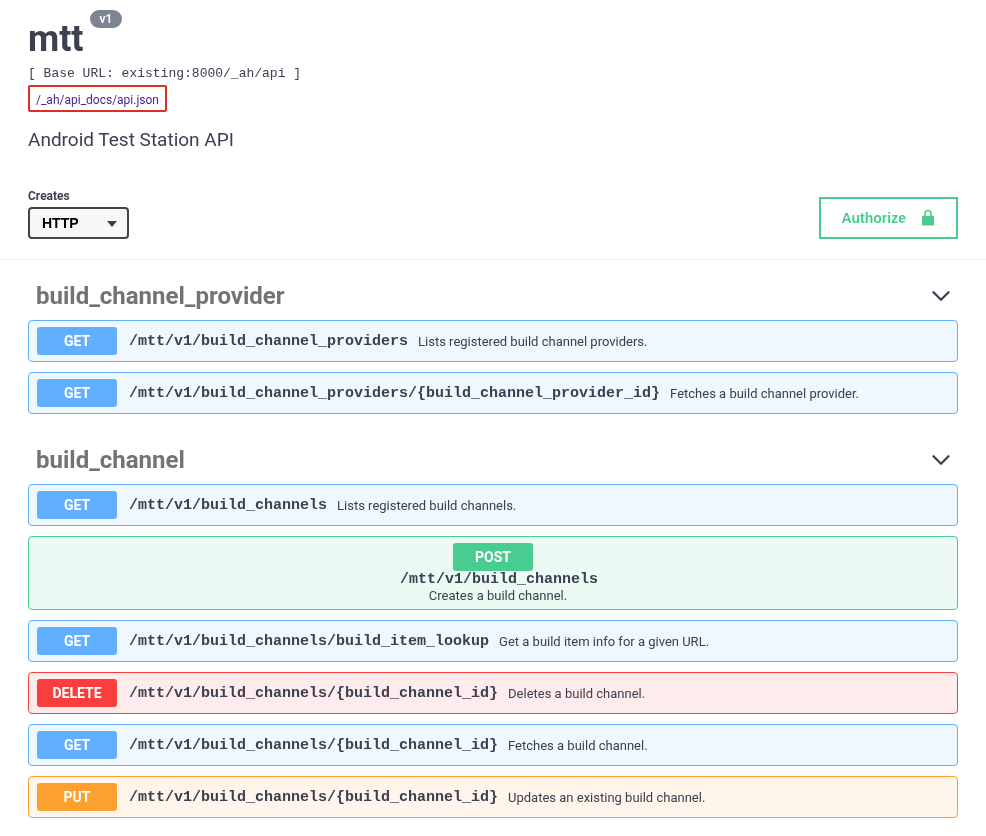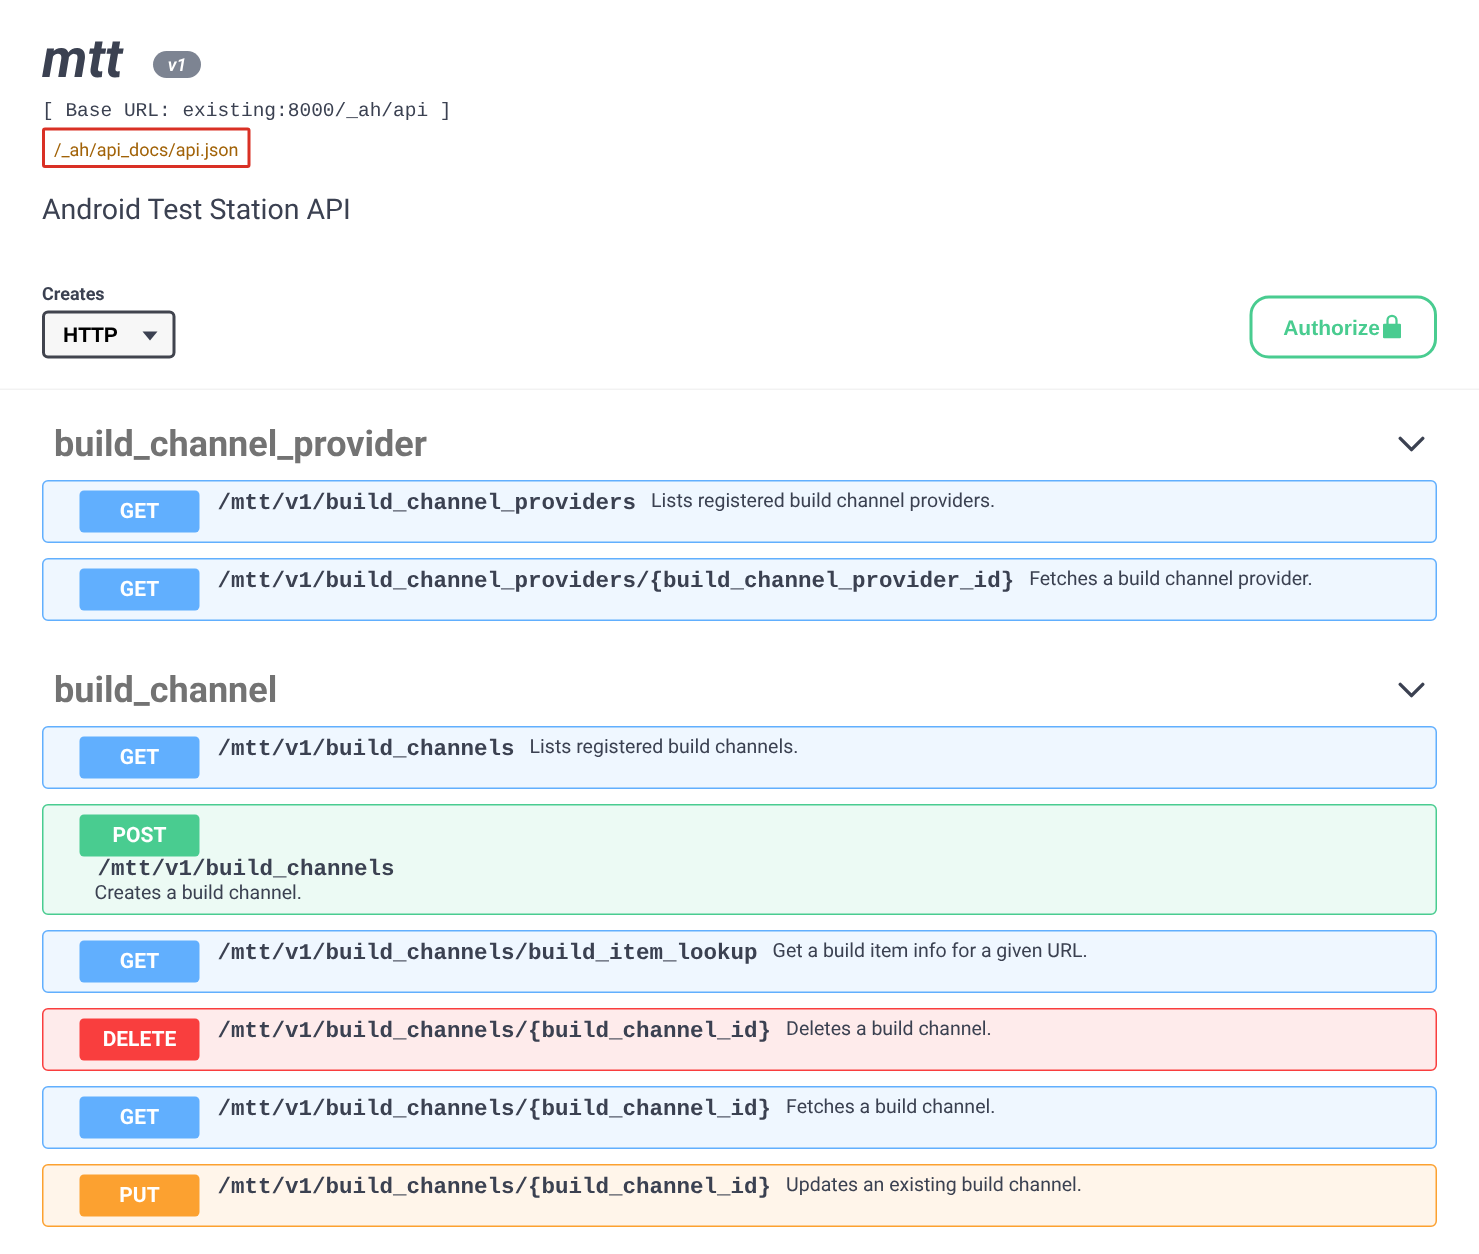--- a/index.html
+++ b/index.html
@@ -9,23 +9,22 @@
       color: #3b4151;
       width: 986px;
       height: 836px;
       overflow: hidden;
     }
     .info-section {
       padding: 18px 28px 10px 28px;
     }
     .title-row {
       display: flex;
-      align-items: flex-end;
-      gap: 20px;
-      font-style: italic;
+      align-items: flex-start;
+      gap: 6px;
     }
     .api-title {
       font-size: 36px;
       font-weight: 700;
       color: #3b4151;
     }
     .version-badge {
       background: #7d8492;
       color: #fff;
       border-radius: 18px;
@@ -42,21 +41,21 @@
       margin-top: 6px;
     }
     .json-link-box {
       display: inline-block;
       border: 2px solid #d93025;
       border-radius: 2px;
       padding: 2px 6px;
       margin-top: 4px;
     }
     .json-link {
-      color: #a16207;
+      color: #4c1d95;
       font-size: 12px;
       text-decoration: none;
     }
     .description {
       margin-top: 16px;
       font-size: 19px;
       color: #3b4151;
     }
     .scheme-row {
       display: flex;
@@ -67,21 +66,21 @@
     }
     .schemes-label {
       font-size: 12px;
       font-weight: 700;
       color: #3b4151;
       margin-bottom: 4px;
     }
     .scheme-select {
       border: 2px solid #41444e;
       border-radius: 4px;
-      padding: 6px 36px 6px 12px;
+      padding: 6px 48px 6px 12px;
       font-size: 14px;
       font-weight: 600;
       background: #f7f7f7;
       appearance: none;
       position: relative;
     }
     .scheme-wrap {
       position: relative;
       display: inline-block;
     }
@@ -97,23 +96,24 @@
       border-top: 6px solid #3b4151;
       pointer-events: none;
     }
     .authorize-btn {
       border: 2px solid #49cc90;
       background: #fff;
       color: #49cc90;
       font-weight: 700;
       font-size: 14px;
       padding: 10px 20px;
-      border-radius: 13px;
+      border-radius: 0;
       display: flex;
       align-items: center;
+      gap: 14px;
       cursor: pointer;
     }
     .lock-svg { width: 16px; height: 18px; }
     .tags-area { padding: 0 28px; }
     .tag-header {
       display: flex;
       justify-content: space-between;
       align-items: center;
       padding: 22px 8px 10px 8px;
       cursor: pointer;
@@ -122,22 +122,22 @@
       font-size: 24px;
       font-weight: 700;
       color: #737373;
     }
     .chevron { width: 18px; height: 12px; }
     .op-block {
       border: 1px solid;
       border-radius: 4px;
       margin-bottom: 10px;
       display: flex;
-      align-items: flex-start;
-      padding: 6px 24px;
+      align-items: center;
+      padding: 6px 8px;
       cursor: pointer;
     }
     .op-get { background: rgba(97,175,254,0.1); border-color: #61affe; }
     .op-post { background: rgba(73,204,144,0.1); border-color: #49cc90; flex-direction: column; }
     .op-delete { background: rgba(249,62,62,0.1); border-color: #f93e3e; }
     .op-put { background: rgba(252,161,48,0.1); border-color: #fca130; }
     .method-badge {
       width: 80px;
       text-align: center;
       color: #fff;

